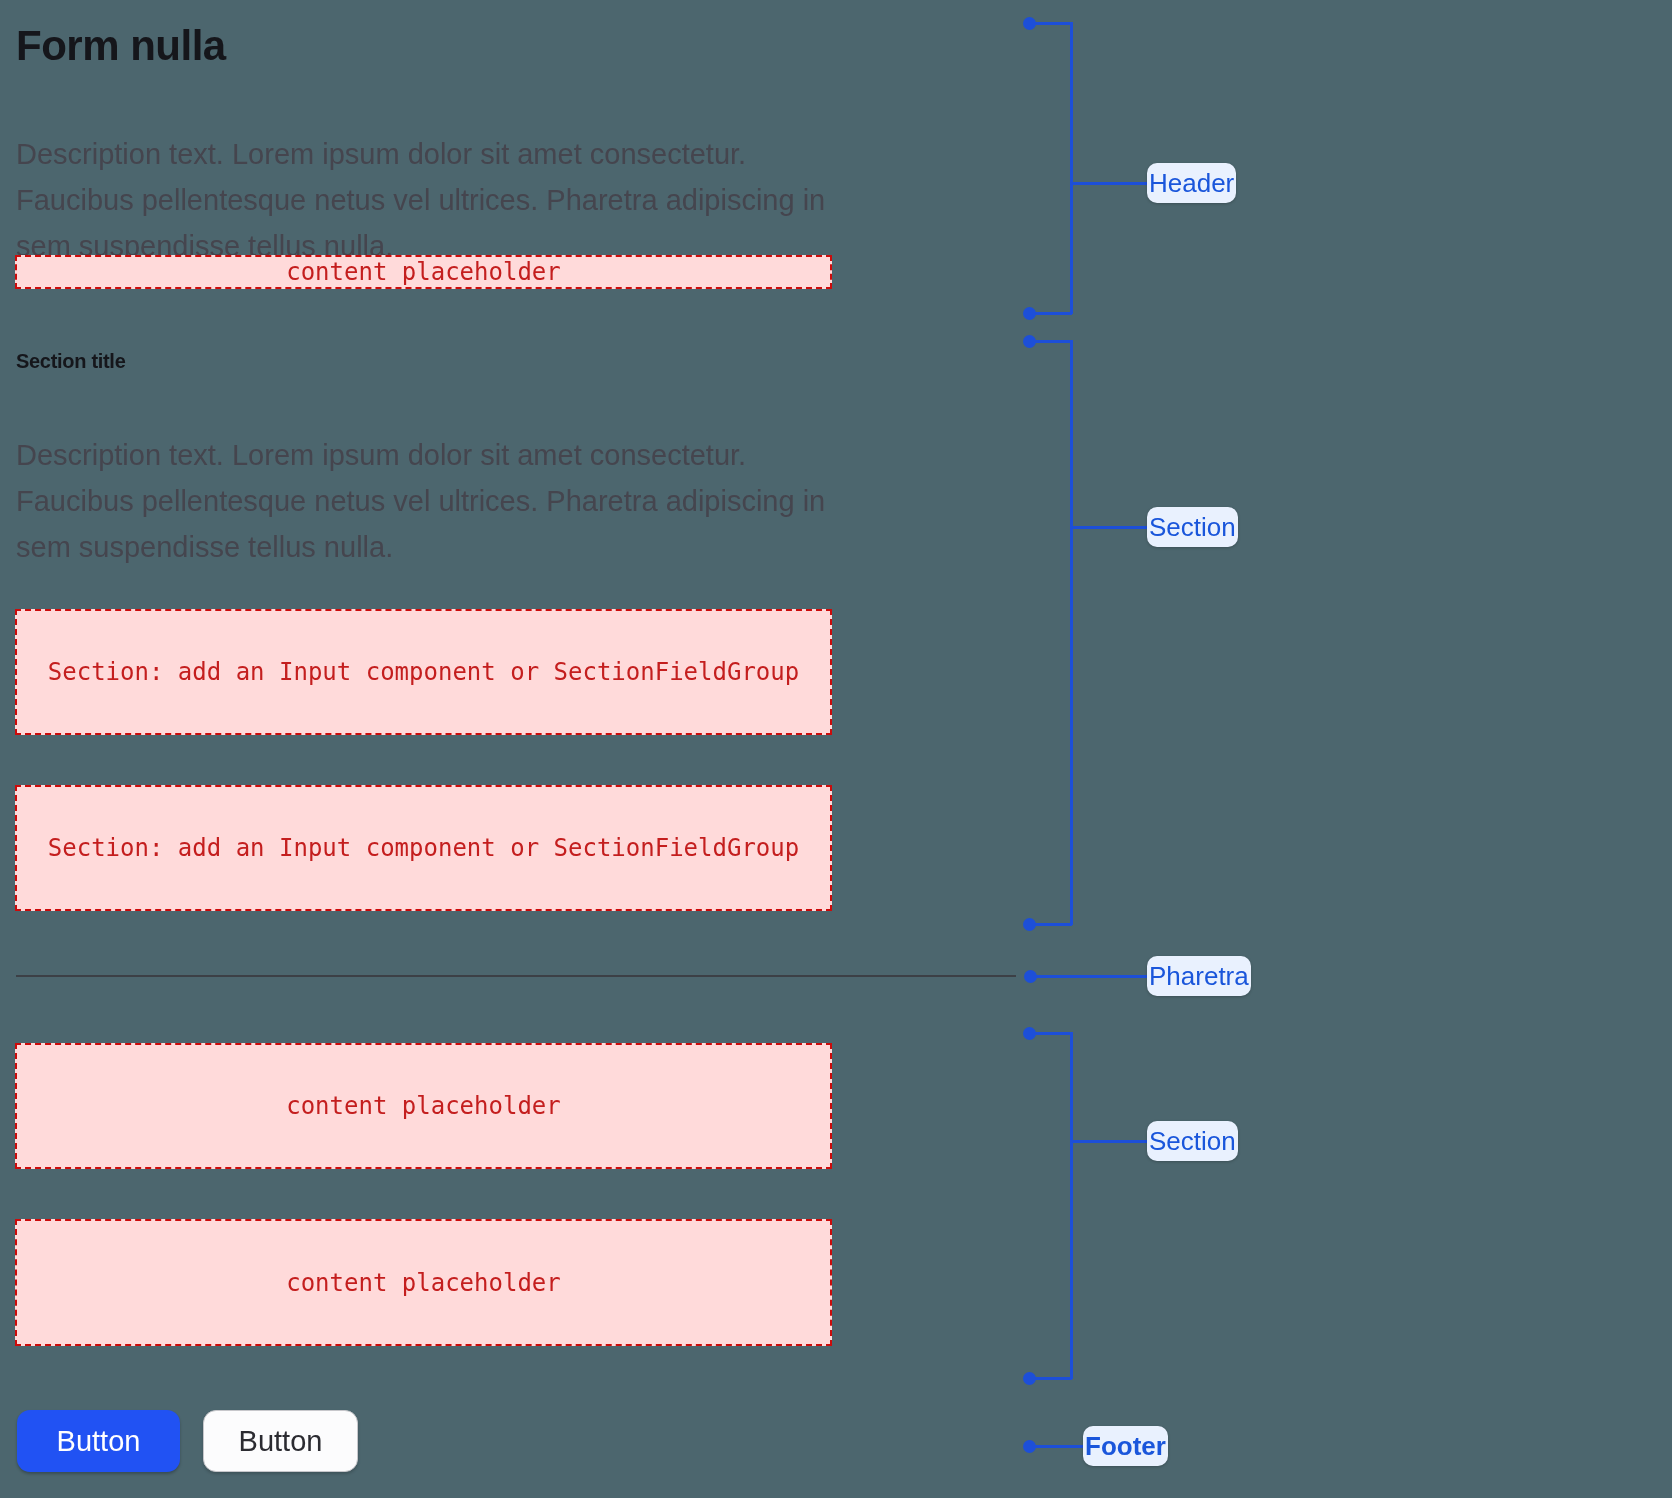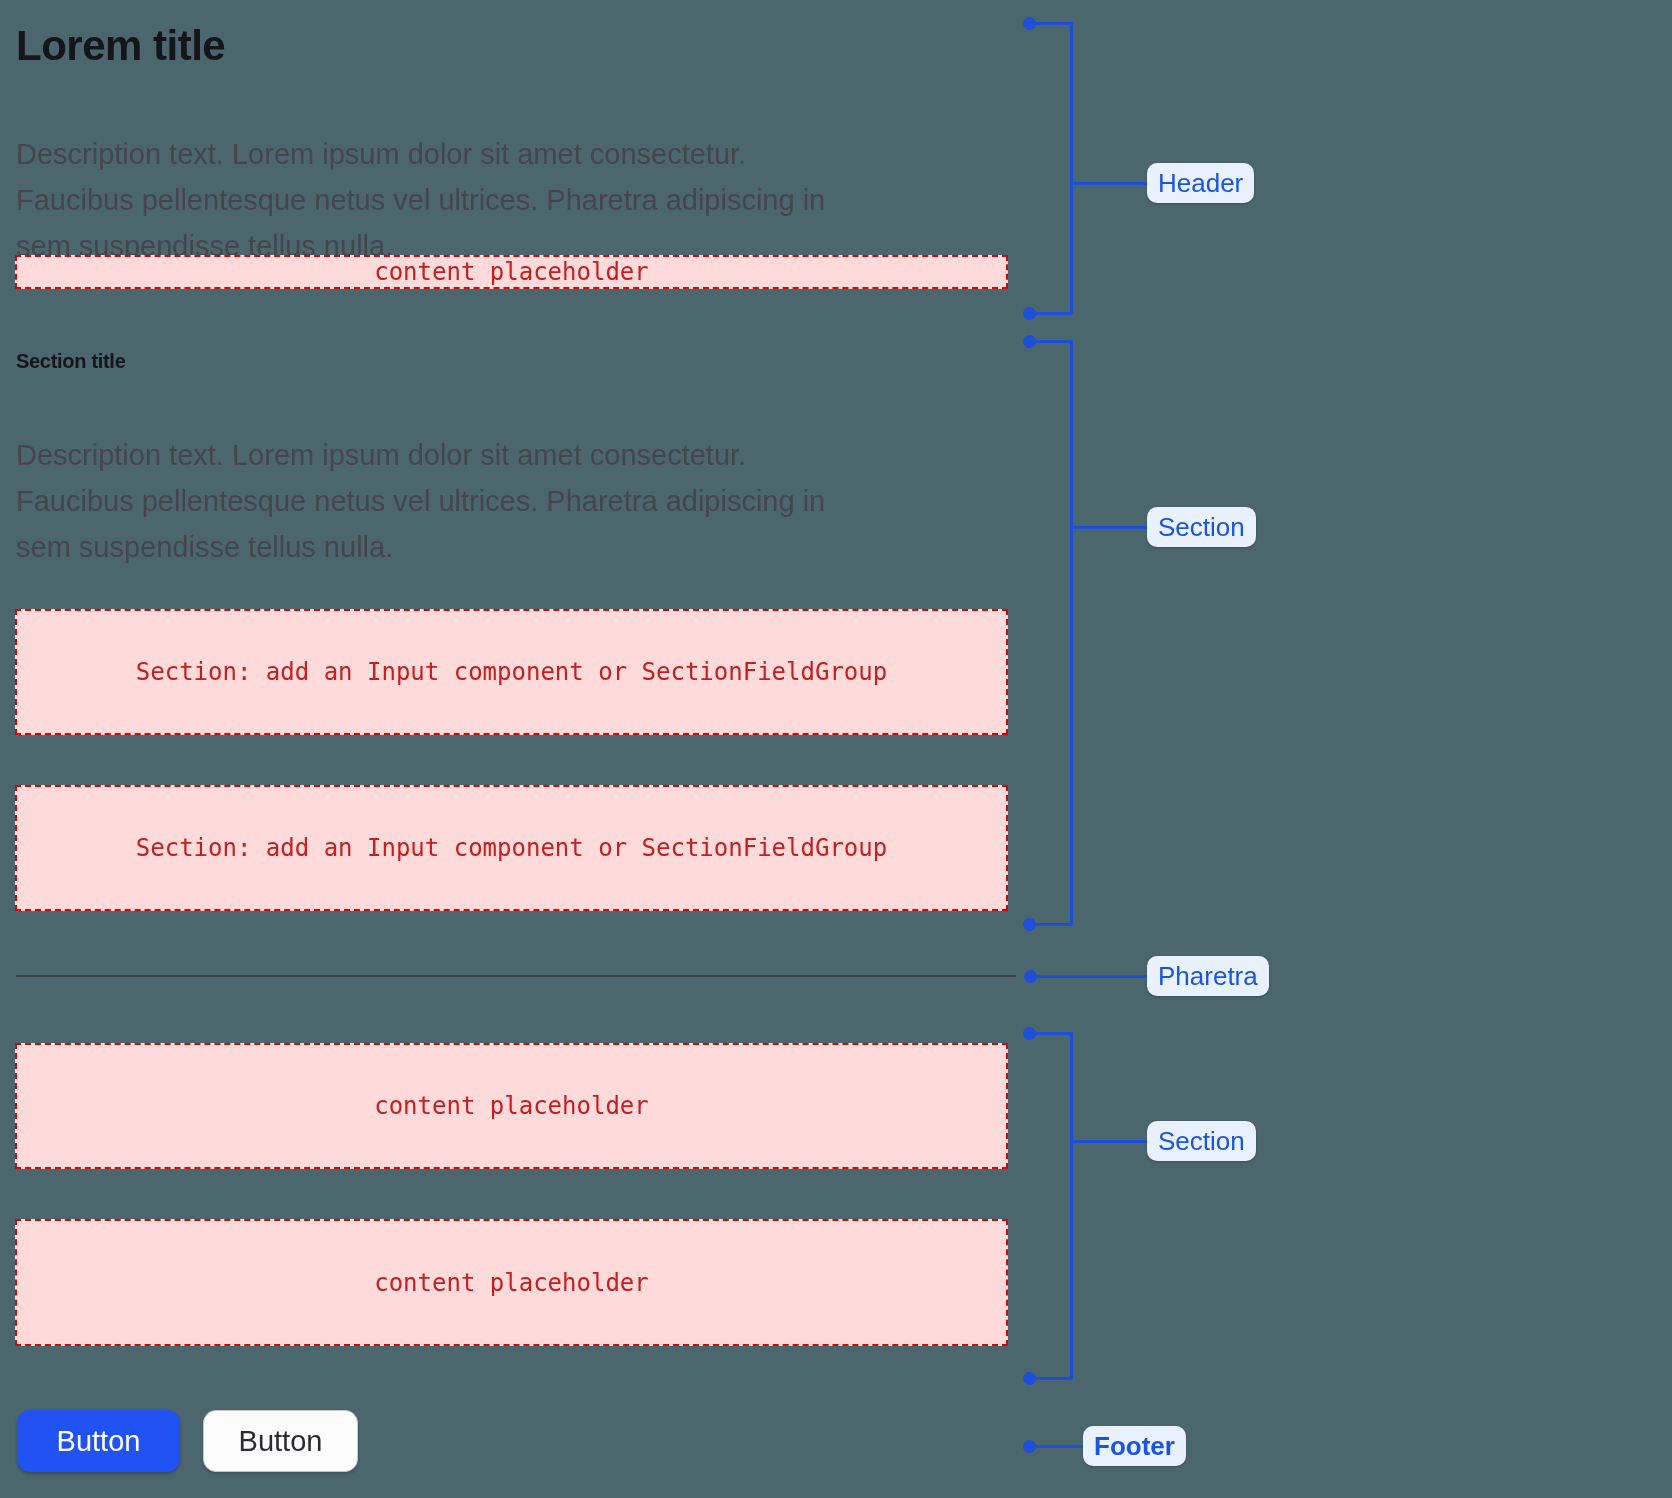--- a/index.html
+++ b/index.html
@@ -28,21 +28,21 @@
     margin-top:34px;
   }
   .desc-1{top:97px;}
   .desc-2{top:398px;}
   .section-title{
     position:absolute;left:16px;top:350px;
     font-size:20px;font-weight:700;letter-spacing:-0.3px;
     color:#15161b;
   }
   .ph-box{
-    position:absolute;left:15px;width:993px;
+    position:absolute;left:15px;width:817px;
     background:#ffdada;
     border:2px dashed #cc0b0b;
     display:flex;align-items:center;justify-content:center;
     box-sizing:border-box;
     font-family:"DejaVu Sans Mono", monospace;
     font-size:24px;color:#c41e1e;
   }
   .ph-strip{top:255px;height:34px;}
   .sbox-1{top:609px;height:126px;}
   .sbox-2{top:785px;height:126px;}
@@ -76,33 +76,33 @@
   .dot{
     position:absolute;width:13px;height:13px;border-radius:50%;
     background:#1d4fd8;
   }
   .hline,.vline{position:absolute;background:#1d4fd8;}
   .hline{height:2.5px;}
   .vline{width:2.5px;}
   .pill{
     position:absolute;height:40px;
     display:inline-flex;align-items:center;
-    padding:0 11px;border-radius:10px;
+    padding:0 2px;border-radius:10px;
     background:#e9f1fe;color:#1a56db;
     font-size:26px;font-weight:500;
     box-shadow:0 1px 3px rgba(0,0,0,0.22);
     white-space:nowrap;
   }
 </style>
 </head>
 <body>
 
 <div class="page">
 
-  <div class="form-title">Lorem title</div>
+  <div class="form-title">Form nulla</div>
 
   <div class="desc desc-1">
     <div>Description text. Lorem ipsum dolor sit amet consectetur.</div>
     <div>Faucibus pellentesque netus vel ultrices. Pharetra adipiscing in</div>
     <div>sem suspendisse tellus nulla.</div>
   </div>
 
   <div class="ph-box ph-strip">
     <span>content placeholder</span>
   </div>

